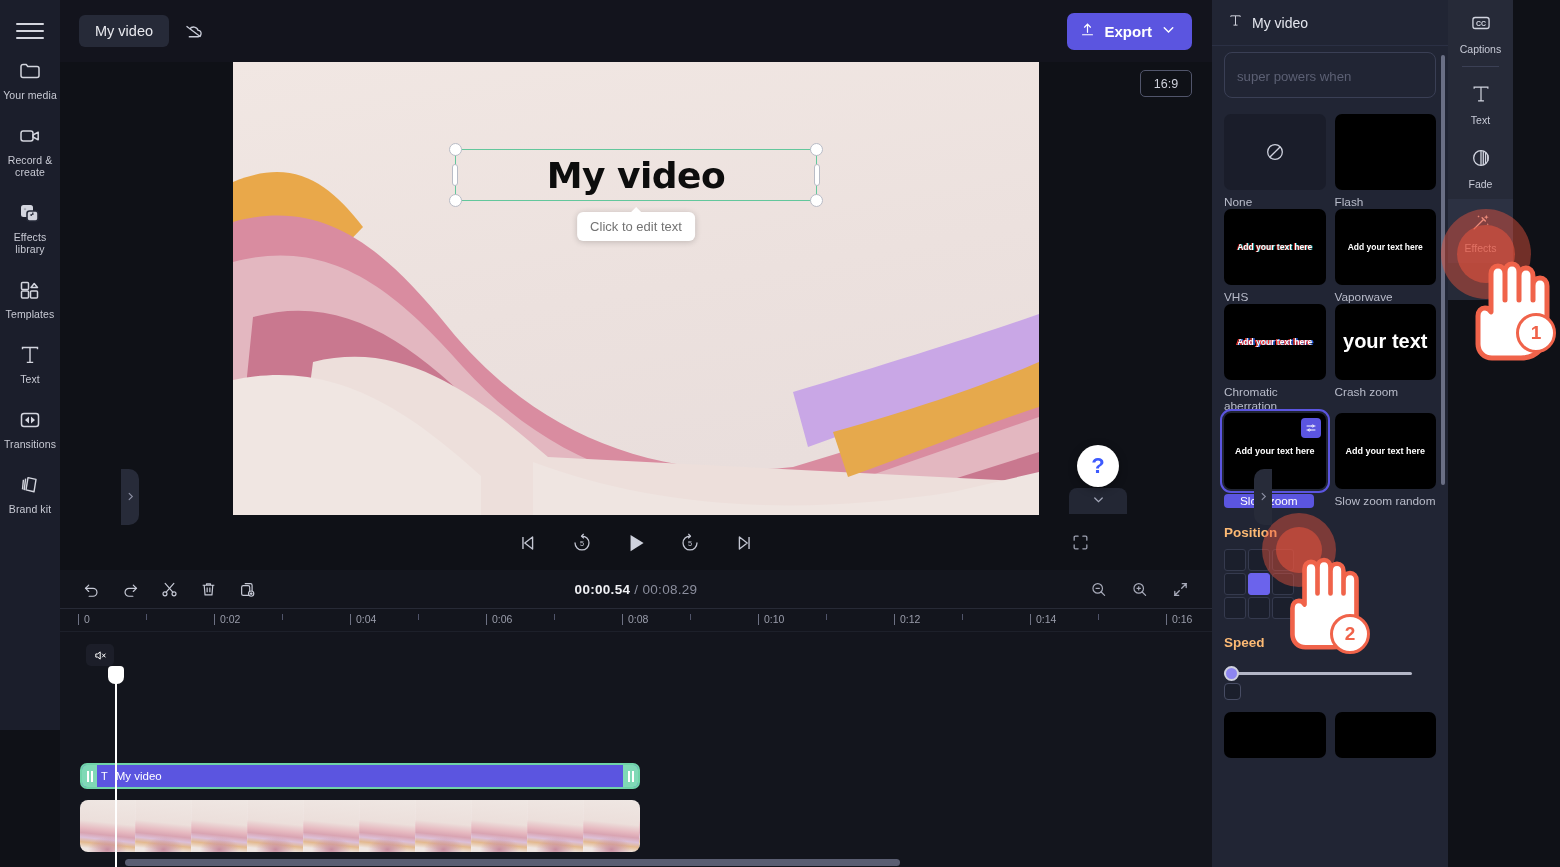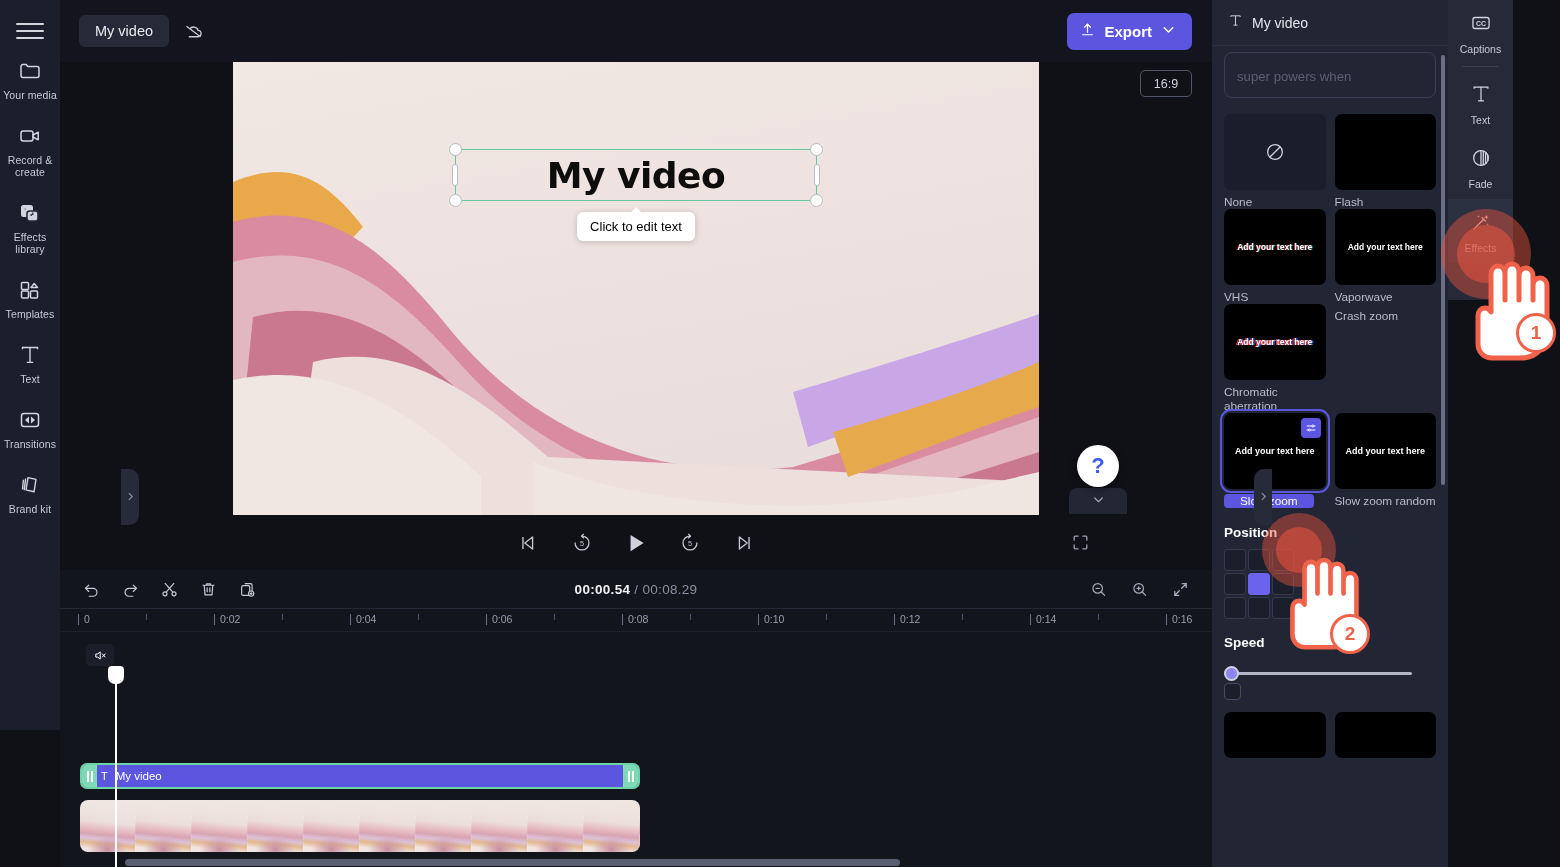--- a/index.html
+++ b/index.html
@@ -62,21 +62,21 @@
     font-size: 36px; color: #0d0d0d; letter-spacing: -0.5px; }
   .handle { position: absolute; width: 13px; height: 13px; border-radius: 50%;
     background: #fff; border: 1px solid #b9bcc6; cursor: pointer; }
   .h-tl { left: -7px; top: -7px; } .h-tr { right: -7px; top: -7px; }
   .h-bl { left: -7px; bottom: -7px; } .h-br { right: -7px; bottom: -7px; }
   .side-handle { position: absolute; width: 6px; height: 22px; border-radius: 4px;
     background: #fff; border: 1px solid #b9bcc6; top: 50%; transform: translateY(-50%); cursor: pointer; }
   .sh-l { left: -4px; } .sh-r { right: -4px; }
 
   .tooltip { position: absolute; left: 50%; transform: translateX(-50%); top: 62px;
-    background: #fff; color: #000000; font-size: 13px; padding: 7px 13px;
+    background: #fff; color: #737373; font-size: 13px; padding: 7px 13px;
     border-radius: 6px; white-space: nowrap; box-shadow: 0 1px 6px rgba(0,0,0,.2); }
   .tooltip::before { content:''; position:absolute; left:50%; top:-5px; margin-left:-6px;
     border-left:6px solid transparent; border-right:6px solid transparent; border-bottom:6px solid #fff; }
 
   .player-bar { position: absolute; left: 0; top: 453px; width: 1152px; height: 55px;
     display: flex; align-items: center; justify-content: center; gap: 24px; }
   .pbtn { width: 30px; height: 30px; display: flex; align-items: center; justify-content: center; cursor: pointer; }
   .pbtn svg { width: 22px; height: 22px; }
   .play-btn svg { width: 26px; height: 26px; }
   .fs-btn { position: absolute; left: 1005px; top: 50%; transform: translateY(-50%); }
@@ -176,21 +176,21 @@
   .fx-tlabel.crash { font-size: 20px; white-space: nowrap; filter: blur(.6px); }
   .fx-tlabel.slow { font-size: 9px; }
   .fx-name { font-size: 11.8px; color: #b9bcca; margin-top: 5px; line-height: 14px; }
   .fx-cell.selected .fx-thumb { outline: 2.5px solid #5b55e0; outline-offset: 2px; }
   .fx-cell.selected .fx-name { color: #fff; background: #5b55e0; border-radius: 4px;
     padding: 0 16px; display: inline-block; }
   .fx-settings { position: absolute; right: 5px; top: 5px; width: 20px; height: 20px;
     border-radius: 4px; background: #5b55e0; display:flex; align-items:center; justify-content:center; }
   .fx-settings svg { width: 12px; height: 12px; }
 
-  .section-lbl { font-size: 13.5px; font-weight: bold; color: #ffffff;
+  .section-lbl { font-size: 13.5px; font-weight: bold; color: #fdba74;
     padding: 16px 0 9px 12px; }
   .pos-grid { display: grid; grid-template-columns: repeat(3, 22px);
     grid-template-rows: repeat(3, 22px); gap: 2px; margin-left: 12px; }
   .pos-cell { background: #1b1f2c; border: 1px solid #353a4e; border-radius: 3px; cursor: pointer; }
   .pos-cell.on { background: #6b63ec; border-color: #6b63ec; }
 
   .slider-wrap { margin: 4px 0 0 12px; width: 188px; height: 20px; position: relative; cursor: pointer; }
   .slider-track { position: absolute; top: 9px; left: 0; width: 188px; height: 3.5px;
     background: #b3b6c6; border-radius: 2px; }
   .slider-knob { position: absolute; left: 0; top: 3px; width: 15px; height: 15px;
@@ -594,20 +594,23 @@
             </div>
             <div class="fx-name">Vaporwave</div>
           </div>
           <div class="fx-cell">
             <div class="fx-thumb">
               <span class="fx-tlabel chrom">Add your text here</span>
             </div>
             <div class="fx-name">Chromatic aberration</div>
           </div>
           <div class="fx-cell">
+            <div class="fx-thumb">
+              <span class="fx-tlabel crash">your text</span>
+            </div>
             <div class="fx-name">Crash zoom</div>
           </div>
           <div class="fx-cell selected"><div class="fx-thumb">
               <span class="fx-tlabel slow">Add your text here</span>
               <span class="fx-settings">
                 <svg viewBox="0 0 24 24" fill="none" stroke="#fff" stroke-width="2">
                   <path d="M4 8h10M17 8h3M4 16h3M10 16h10" stroke-linecap="round"></path>
                   <circle cx="15.5" cy="8" r="2" fill="#5b55e0"></circle>
                   <circle cx="8.5" cy="16" r="2" fill="#5b55e0"></circle>
                 </svg>

